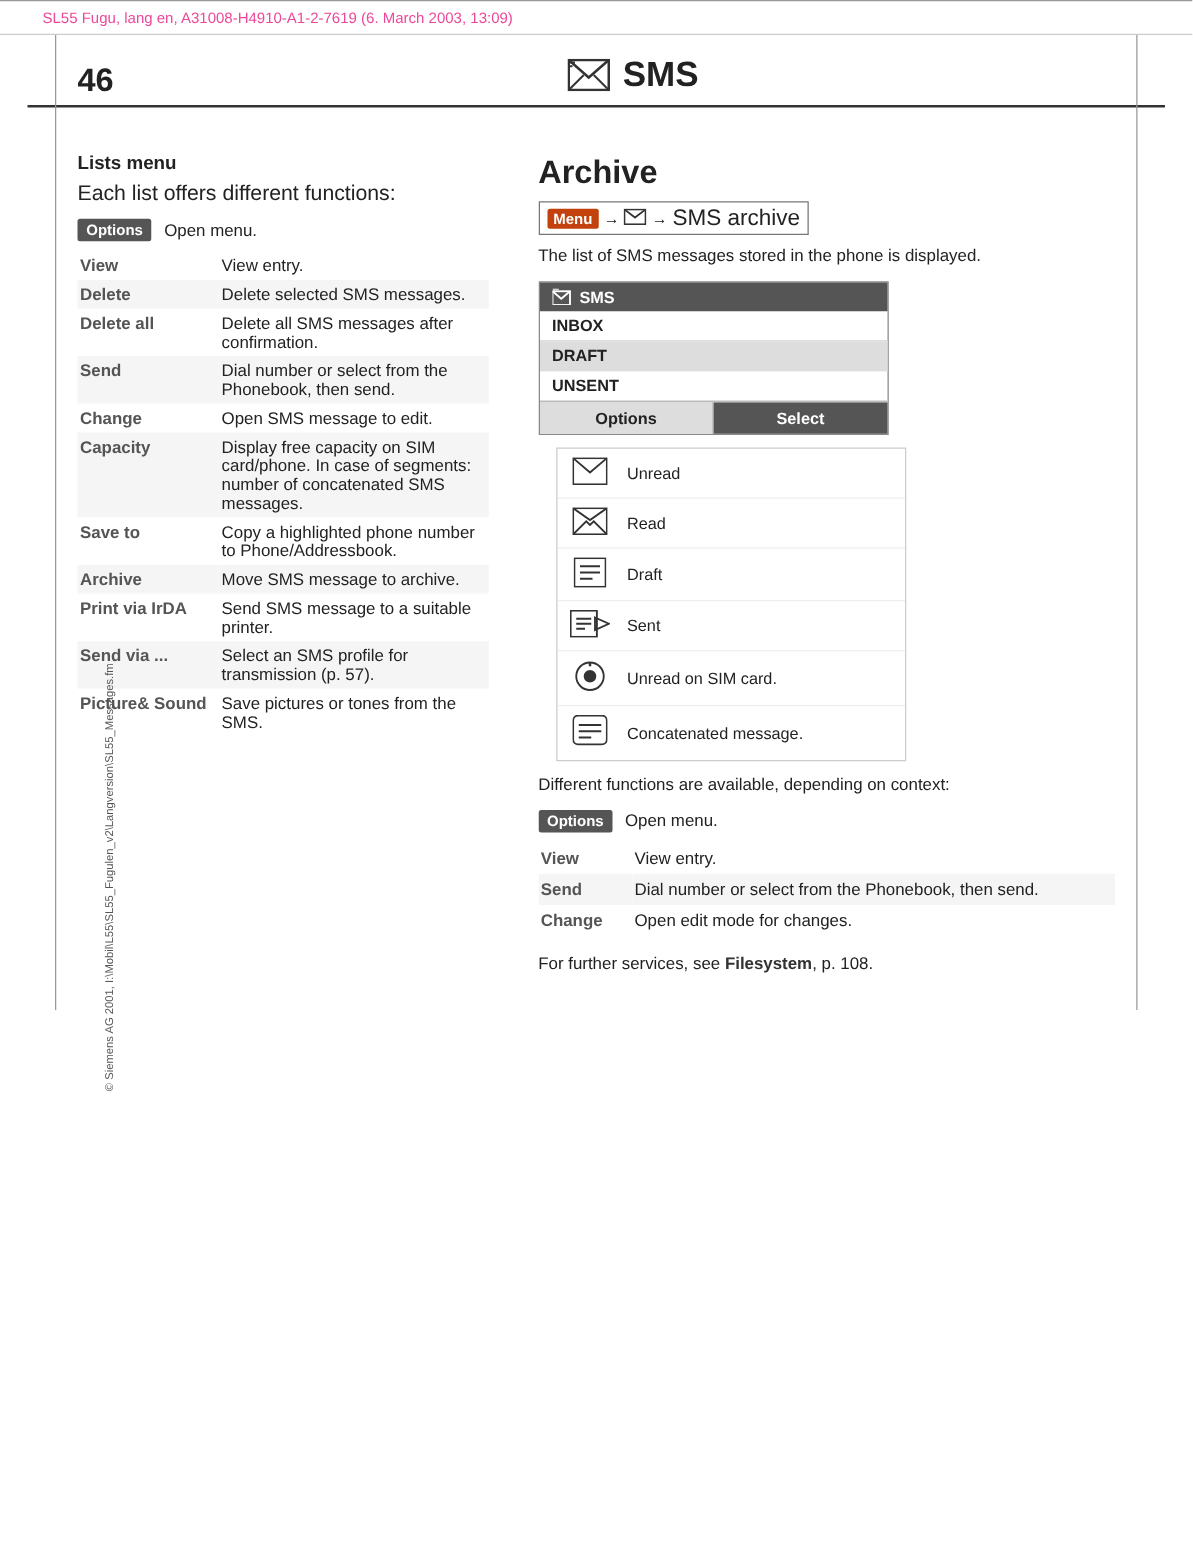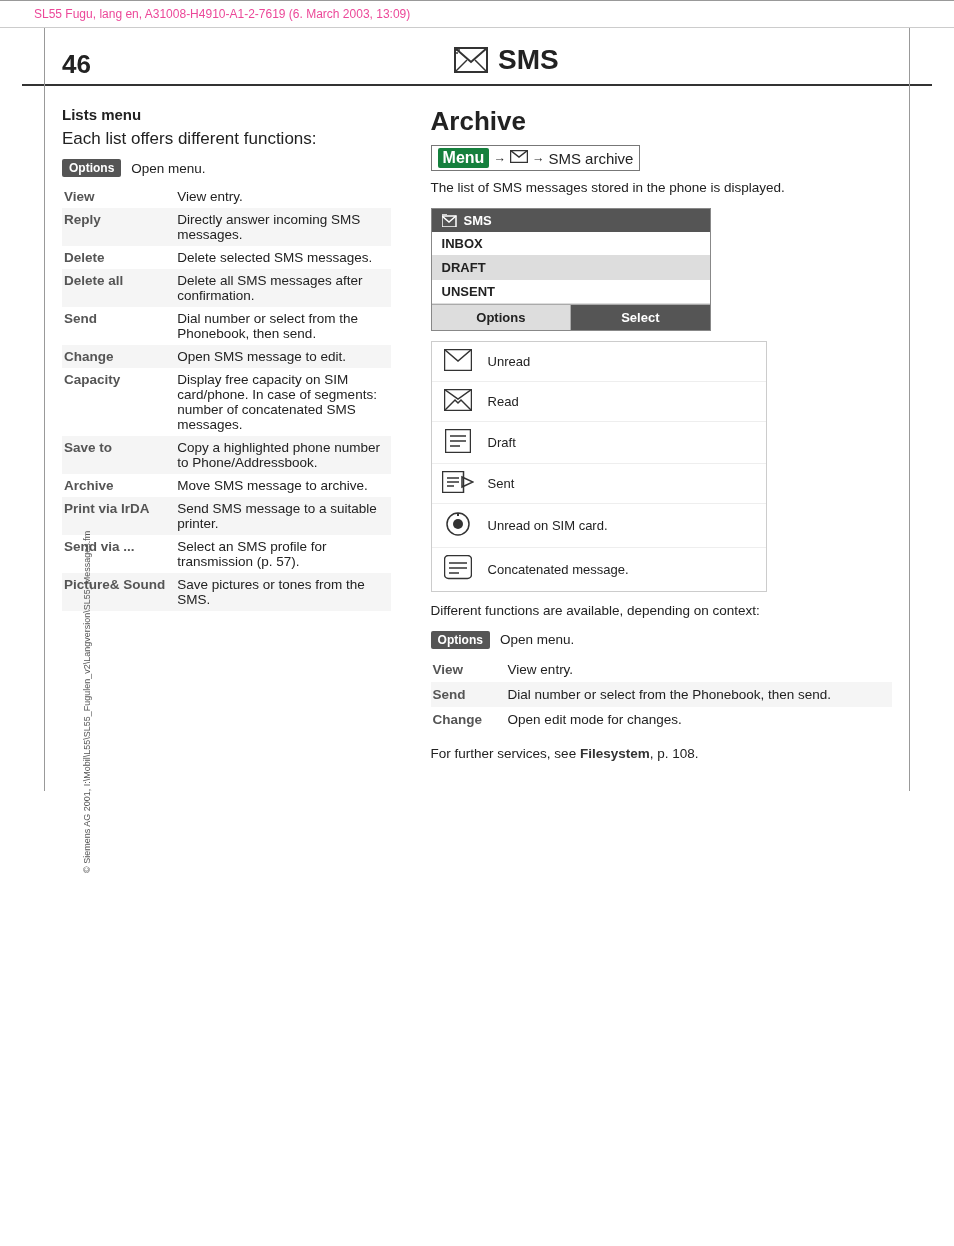--- a/index.html
+++ b/index.html
@@ -34,21 +34,21 @@
       position: absolute;
       right: 22px;
       top: 0;
       bottom: 0;
       border-right: 1px solid #999;
     }
 
     
     .page-content {
       display: flex;
-      padding: 0 40px 30px 40px;
+      padding: 16px 40px 30px 40px;
     }
 
     
     .page-header {
       display: flex;
       align-items: center;
       padding: 16px 40px 0 40px;
       border-bottom: 2px solid #333;
       margin-bottom: 0;
       text-align: center;
@@ -174,23 +174,23 @@
       border-right: 1px solid #aaa;
     }
     .phone-ui-btn:last-child { border-right: none; }
     .phone-ui-btn.active {
       background: #555;
       color: #fff;
     }
 
     
     .icons-list {
-      margin: 8px 0;
+      margin: 8px 14px;
       border: 1px solid #ccc;
-      width: 336px;
+      width: 280px;
     }
     .icon-row {
       display: flex;
       align-items: center;
       gap: 14px;
       padding: 7px 10px;
       border-bottom: 1px solid #eee;
       font-size: 13px;
     }
     .icon-row:last-child { border-bottom: none; }
@@ -293,24 +293,20 @@
         <span style="font-size:13.5px;">Open menu.</span>
       </div>
 
       <table class="menu-table">
         <tbody id="left-menu-body">
             <tr>
               <td>View</td>
               <td>View entry.</td>
             </tr>
             <tr>
-              <td>Reply</td>
-              <td>Directly answer incoming SMS messages.</td>
-            </tr>
-            <tr>
               <td>Delete</td>
               <td>Delete selected SMS messages.</td>
             </tr>
             <tr>
               <td>Delete all</td>
               <td>Delete all SMS messages after confirmation.</td>
             </tr>
             <tr>
               <td>Send</td>
               <td>Dial number or select from the Phonebook, then send.</td>
@@ -345,30 +341,30 @@
             </tr>
           </tbody>
       </table>
     </div>
 
     <div class="right-col">
       <div class="section-heading-large">Archive</div>
 
       
       <div style="margin-bottom:8px; display:inline-flex; align-items:center; gap:4px; border:1px solid #777; padding:2px 6px; font-size:12.5px;">
-        <span style="background:#15803d; color:#fff; font-size:16px; font-weight:bold; padding:1px 5px; border-radius:2px;">Menu</span>
+        <span style="background:#c2410c; color:#fff; font-size:12px; font-weight:bold; padding:1px 5px; border-radius:2px;">Menu</span>
         <span>→</span>
         <span>
           <svg width="18" height="13" viewBox="0 0 18 13">
             <rect x="0.5" y="0.5" width="17" height="12" fill="none" stroke="#333" stroke-width="1.5"></rect>
             <polyline points="0.5,0.5 9,7 17.5,0.5" fill="none" stroke="#333" stroke-width="1.5"></polyline>
           </svg>
         </span>
         <span>→</span>
-        <span style="font-size:15px;">SMS archive</span>
+        <span style="font-size:18px;">SMS archive</span>
       </div>
 
       <p class="intro-para">The list of SMS messages stored in the phone is displayed.</p>
 
       
       <div class="phone-ui">
         <div class="phone-ui-title-bar">
           <svg width="16" height="13" viewBox="0 0 16 13">
             <rect x="0" y="2" width="14" height="11" fill="none" stroke="#fff" stroke-width="1.5"></rect>
             <polyline points="0,2 7,8 14,2" fill="none" stroke="#fff" stroke-width="1.5"></polyline>

